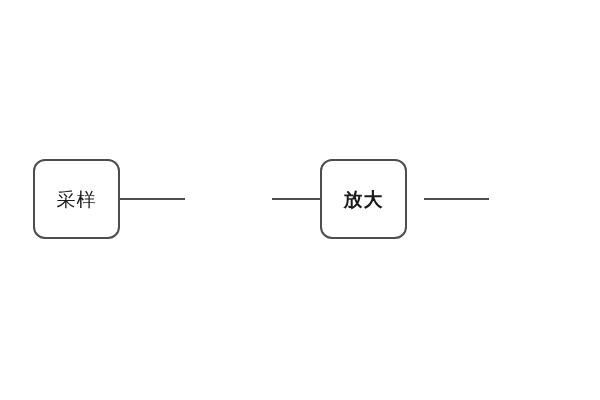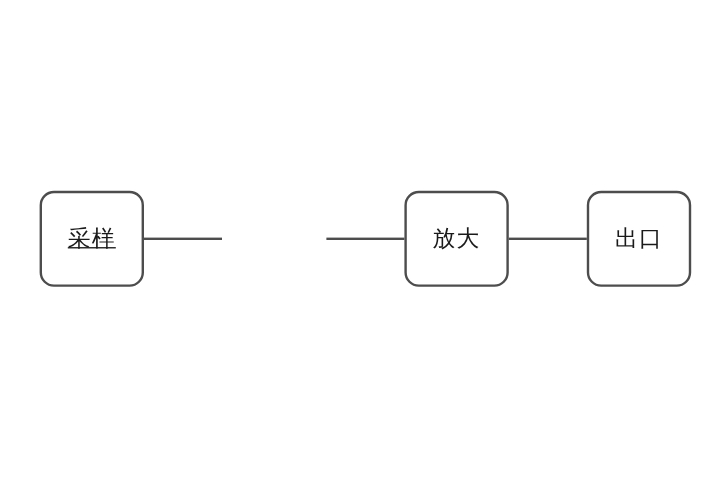--- a/index.html
+++ b/index.html
@@ -28,23 +28,23 @@
     align-items: center;
     justify-content: center;
   }
   .flow-node .node-label {
     font-size: 19px;
     letter-spacing: 1px;
     color: #1a1a1a;
     line-height: 1;
     white-space: nowrap;
   }
-  .node-1 { left: 33px; text-decoration: underline; }
+  .node-1 { left: 33px; }
   .node-2 { left: 185px; }
-  .node-3 { left: 337px; }
+  .node-3 { left: 320px; font-weight: bold; }
   .node-4 { left: 489px; }
   .connector {
     position: absolute;
     top: 198px;
     width: 65px;
     height: 2px;
     background: #4d4d4d;
   }
   .conn-1 { left: 120px; }
   .conn-2 { left: 272px; }
@@ -63,17 +63,14 @@
 
 
   <div class="connector conn-2"></div>
 
   <div class="flow-node node-3">
     <span class="node-label">放大</span>
   </div>
 
   <div class="connector conn-3"></div>
 
-  <div class="flow-node node-4">
-    <span class="node-label">出口</span>
-  </div>
 
 </div>
 
 </body></html>

